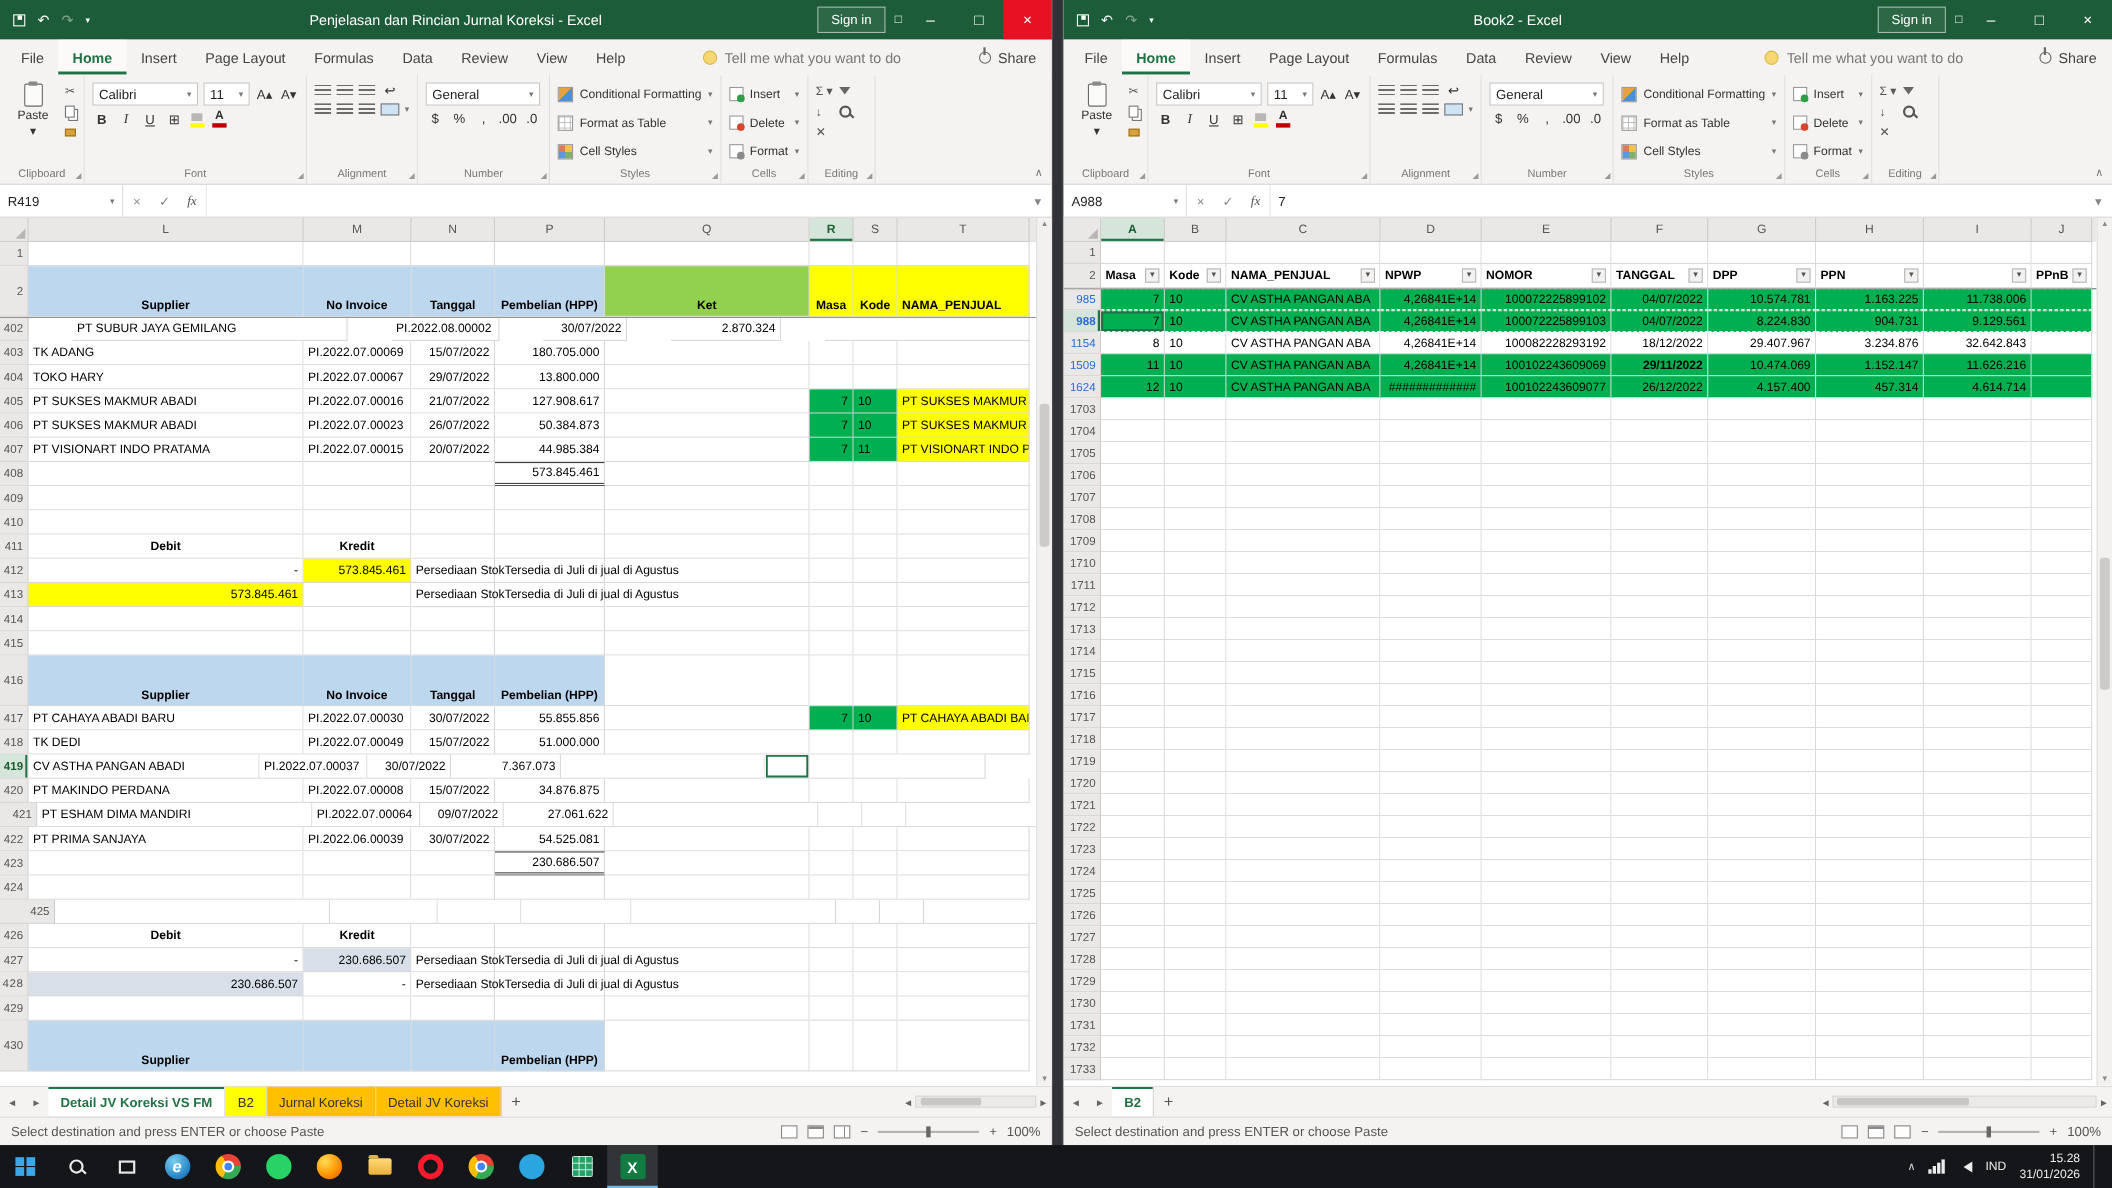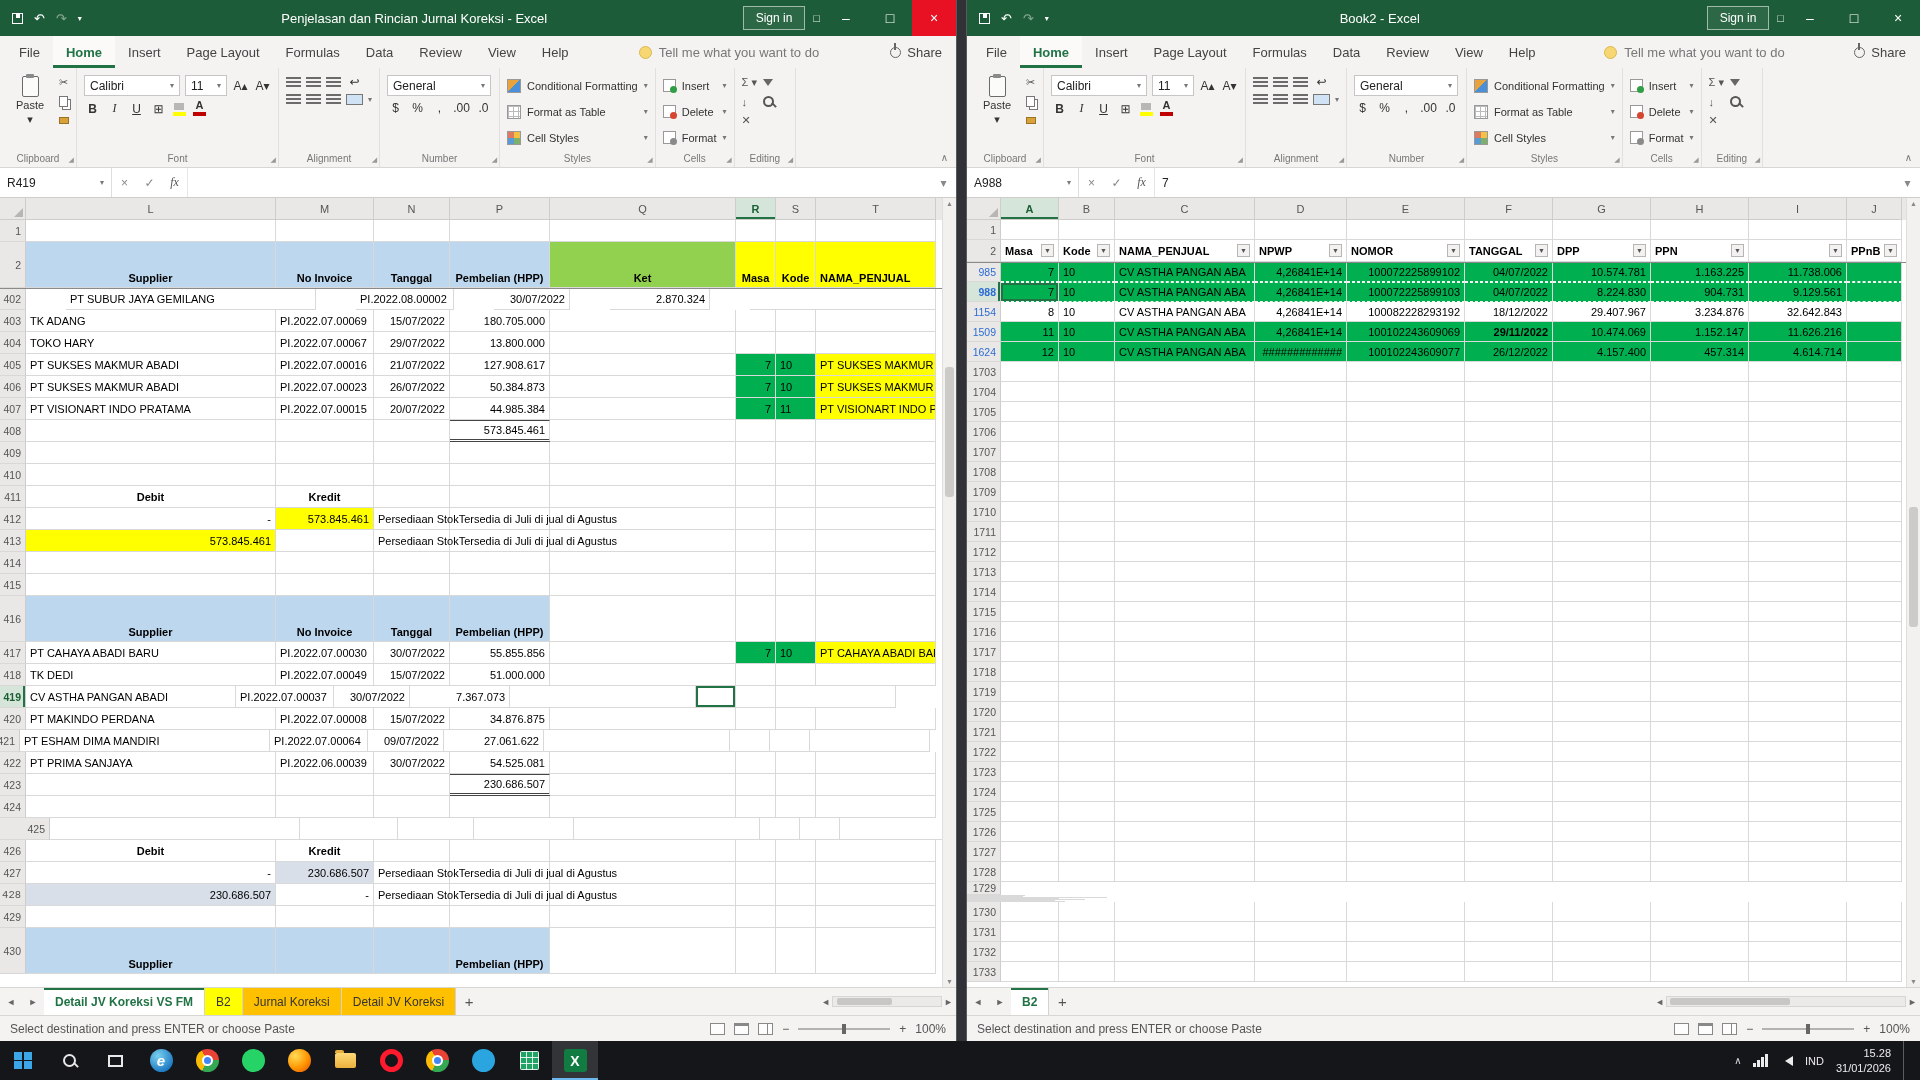--- a/index.html
+++ b/index.html
@@ -772,21 +772,21 @@
             </div>
             <div class="cell s-num" style="width: 100px;">
               <span class="ctext">34.876.875</span>
             </div>
             <div class="cell" style="width: 186px;"></div>
             <div class="cell" style="width: 40px;"></div>
             <div class="cell" style="width: 40px;"></div>
             <div class="cell" style="width: 120px;"></div>
           </div>
           <div class="grow" style="height: 22px;">
-            <div class="rowhdr" style="width: 20px;">421</div>
+            <div class="rowhdr" style="width: 34px;">421</div>
             <div class="cell" style="width: 250px;">
               <span class="ctext">PT ESHAM DIMA MANDIRI</span>
             </div>
             <div class="cell" style="width: 98px;">
               <span class="ctext">PI.2022.07.00064</span>
             </div>
             <div class="cell s-num" style="width: 76px;">
               <span class="ctext">09/07/2022</span>
             </div>
             <div class="cell s-num" style="width: 100px;">
@@ -1741,21 +1741,21 @@
             <div class="cell" style="width: 56px;"></div>
             <div class="cell" style="width: 140px;"></div>
             <div class="cell" style="width: 92px;"></div>
             <div class="cell" style="width: 118px;"></div>
             <div class="cell" style="width: 88px;"></div>
             <div class="cell" style="width: 98px;"></div>
             <div class="cell" style="width: 98px;"></div>
             <div class="cell" style="width: 98px;"></div>
             <div class="cell" style="width: 55px;"></div>
           </div>
-          <div class="grow" style="height: 20px; flex-direction: column;">
+          <div class="grow" style="height: 20px;">
             <div class="rowhdr" style="width: 34px;">1729</div>
             <div class="cell" style="width: 58px;"></div>
             <div class="cell" style="width: 56px;"></div>
             <div class="cell" style="width: 140px;"></div>
             <div class="cell" style="width: 92px;"></div>
             <div class="cell" style="width: 118px;"></div>
             <div class="cell" style="width: 88px;"></div>
             <div class="cell" style="width: 98px;"></div>
             <div class="cell" style="width: 98px;"></div>
             <div class="cell" style="width: 98px;"></div>

